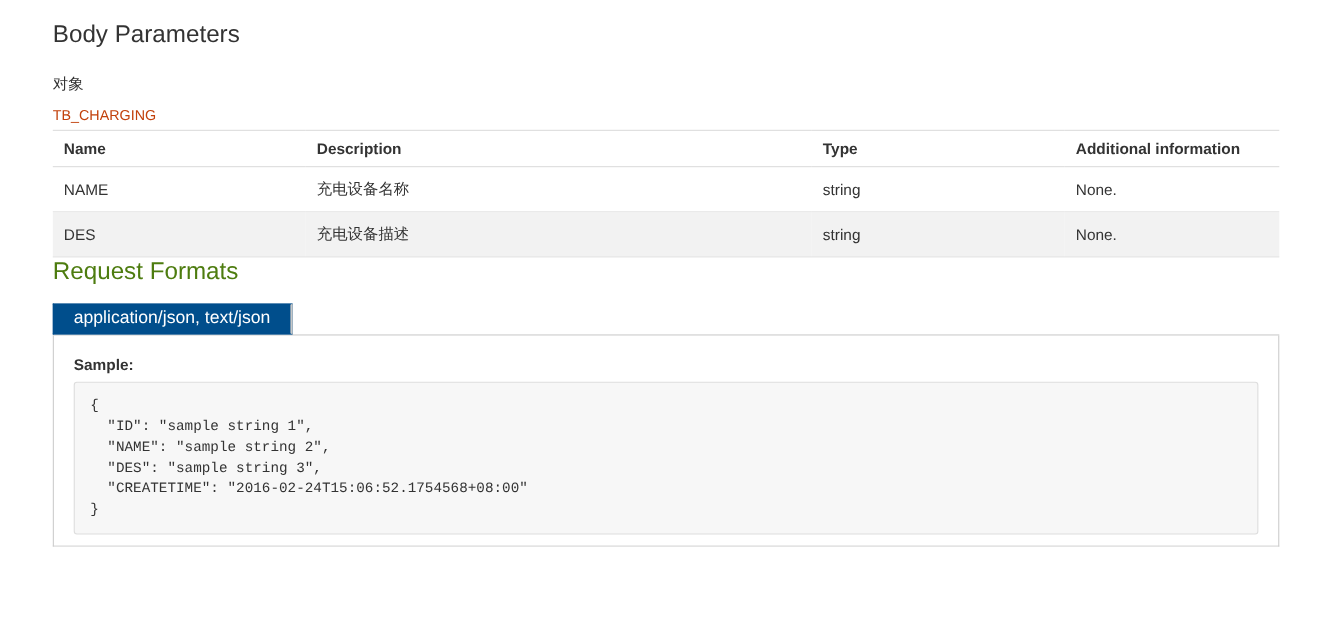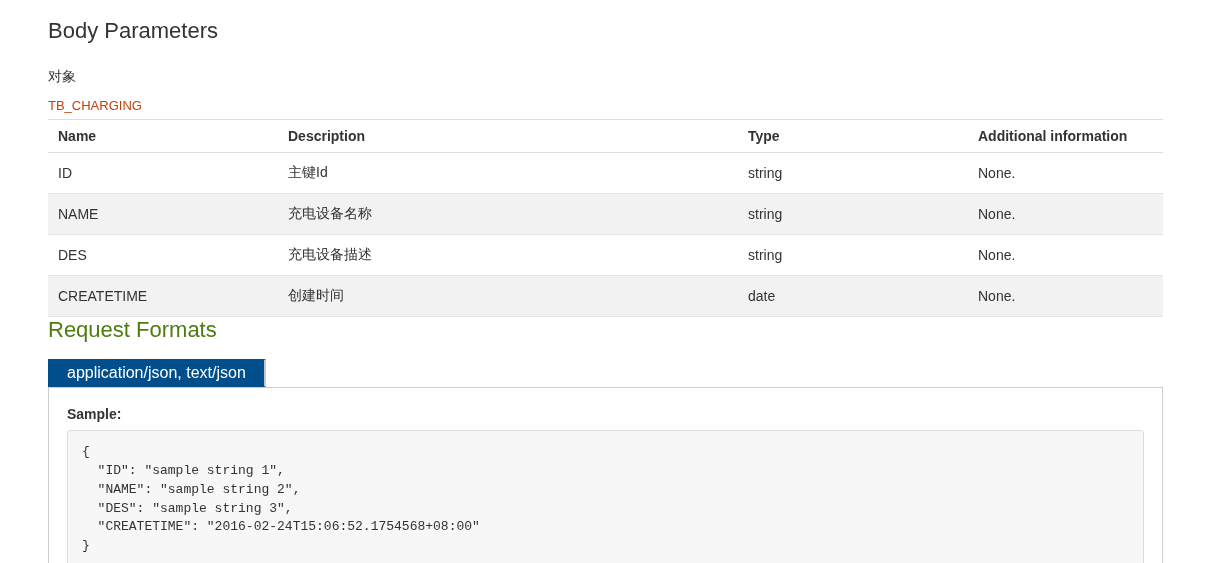--- a/index.html
+++ b/index.html
@@ -109,41 +109,29 @@
   <thead>
     <tr>
       <th class="col-name">Name</th>
       <th class="col-desc">Description</th>
       <th class="col-type">Type</th>
       <th class="col-add">Additional information</th>
     </tr>
   </thead>
   <tbody>
     <tr>
-      <td>ID</td>
-      <td>主键Id</td>
-      <td>string</td>
-      <td>None.</td>
-    </tr>
-    <tr>
       <td>NAME</td>
       <td>充电设备名称</td>
       <td>string</td>
       <td>None.</td>
     </tr>
     <tr>
       <td>DES</td>
       <td>充电设备描述</td>
       <td>string</td>
-      <td>None.</td>
-    </tr>
-    <tr>
-      <td>CREATETIME</td>
-      <td>创建时间</td>
-      <td>date</td>
       <td>None.</td>
     </tr>
   </tbody>
 </table>
 
 
 <h2 class="formats-heading">Request Formats</h2>
 
 <div class="tab-bar">
   <div class="tab">application/json, text/json</div>

